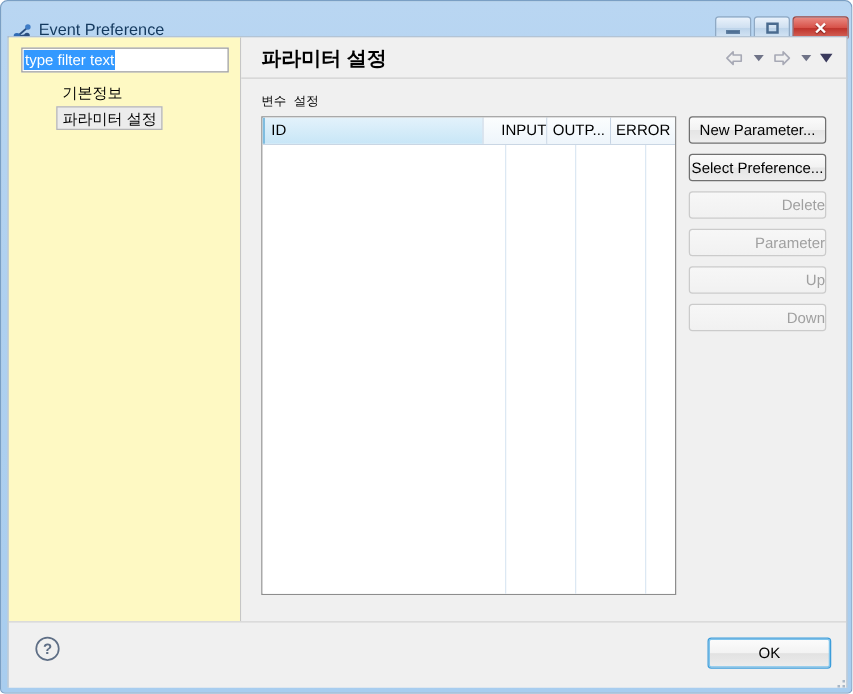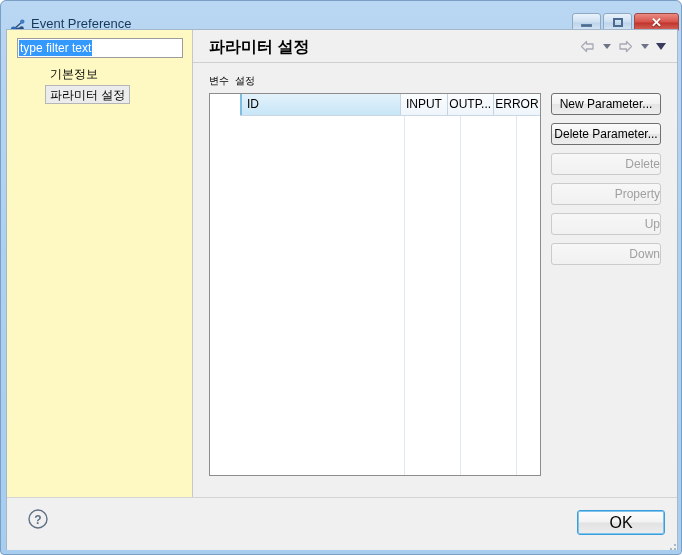--- a/index.html
+++ b/index.html
@@ -231,21 +231,20 @@
     box-sizing: border-box;
     border: 1px solid #8d8d8d;
     background: #ffffff;
     overflow: hidden;
   }
   .thead {
     display: flex;
     height: 21px;
     border-bottom: 1px solid #c9d6e4;
     background: #ffffff;
-    margin-left: 30px;
   }
   .th {
     box-sizing: border-box;
     height: 21px;
     line-height: 20px;
     font-size: 12px;
     color: #000;
     padding-left: 5px;
     border-right: 1px solid #c5d3e3;
     background: linear-gradient(180deg, #fbfdfe 0%, #eef5fb 100%);
@@ -316,25 +315,25 @@
     left: 20px; top: 10px;
     width: 22px; height: 22px;
   }
   .dlg-btns {
     position: absolute;
     right: 12px; top: 12px;
     display: flex;
     gap: 12px;
   }
   .dlg-btn {
-    width: 88px;
+    width: 99px;
     height: 25px;
     box-sizing: border-box;
     font-family: "Liberation Sans", sans-serif;
-    font-size: 16px;
+    font-size: 12px;
     color: #000;
     border: 1px solid #707070;
     border-radius: 3px;
     background: linear-gradient(180deg, #fcfcfc 0%, #f3f3f3 48%, #e2e2e2 52%, #ededed 100%);
     text-align: center;
     line-height: 23px;
     padding: 0;
   }
   .dlg-btn.focused {
     border: 1px solid #3c9ddb;
@@ -416,36 +415,36 @@
             <span class="caret-tri dark"></span>
           </span>
         </div>
       </div>
 
       <div class="section-label">변수 설정</div>
 
       <div class="table">
         <div class="thead">
           <div class="th sel" style="width:194px;">ID</div>
-          <div class="th center" style="width:56px;">INPUT</div>
+          <div class="th center" style="width:56px;text-align:right;">INPUT</div>
           <div class="th center" style="width:56px;">OUTP...</div>
           <div class="th center" style="width:56px;border-right:none;">ERROR</div>
         </div>
         <div class="tbody">
           <span class="colline" style="left:194px;"></span>
           <span class="colline" style="left:250px;"></span>
           <span class="colline" style="left:306px;"></span>
         </div>
       </div>
 
       <div class="btncol">
         <button class="btn">New Parameter...</button>
-        <button class="btn">Delete Parameter...</button>
+        <button class="btn">Select Preference...</button>
         <button class="btn disabled">Delete</button>
-        <button class="btn disabled">Property</button>
+        <button class="btn disabled">Parameter</button>
         <button class="btn disabled">Up</button>
         <button class="btn disabled">Down</button>
       </div>
     </div>
 
     <div class="bottombar">
       <span class="help-icon">
         <svg width="22" height="22" viewBox="0 0 22 22">
           <circle cx="11" cy="11" r="9" fill="none" stroke="#5f6f86" stroke-width="1.4"></circle>
           <text x="11" y="15.5" text-anchor="middle" font-family="Liberation Sans, sans-serif" font-size="12" font-weight="bold" fill="#5f6f86">?</text>

